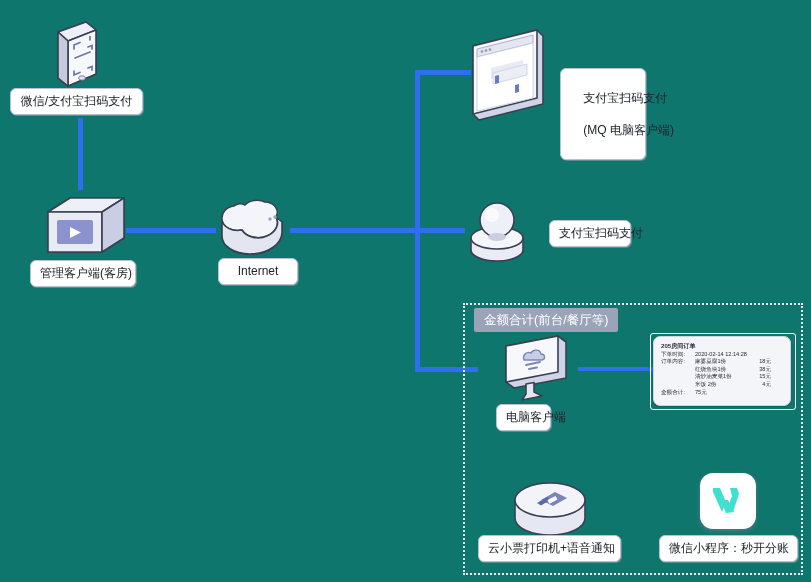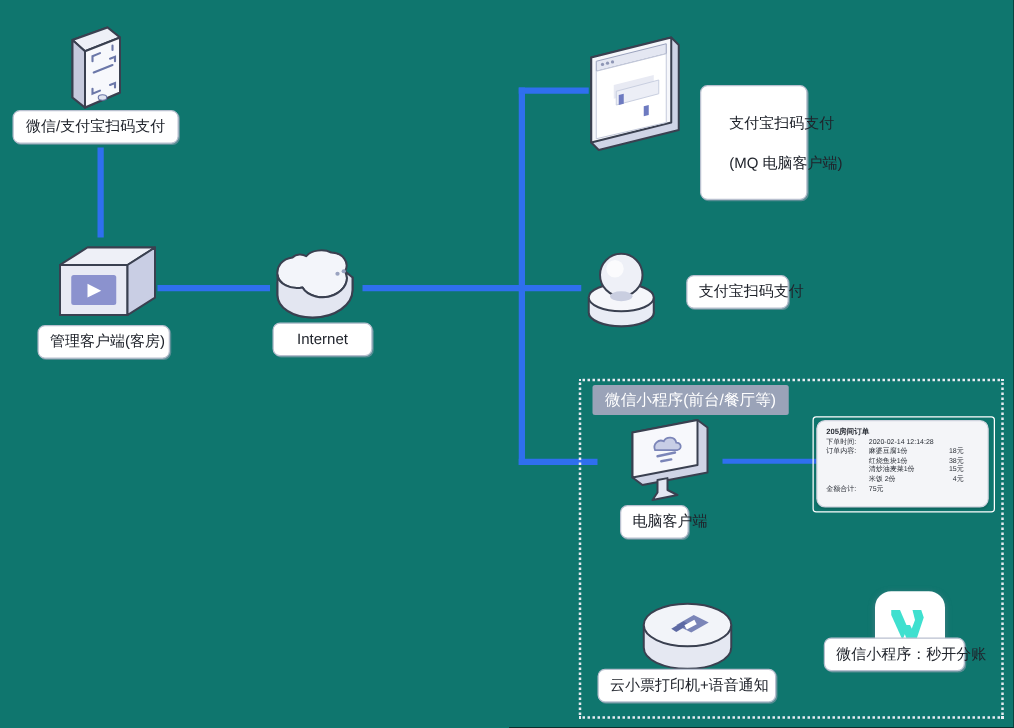--- a/index.html
+++ b/index.html
@@ -145,21 +145,21 @@
         <ellipse cx="33" cy="42" rx="26" ry="11" fill="#f5f6fa"></ellipse>
         <circle cx="33" cy="24" r="17" fill="#eef0f7"></circle>
       </g>
       <ellipse cx="33" cy="41" rx="9" ry="4" fill="#c9cee0"></ellipse>
       <circle cx="28" cy="19" r="7" fill="#ffffff" opacity=".75"></circle>
     </svg>
   </div>
   <div class="chip" style="left:549px;top:220px;width:82px;">支付宝扫码支付</div>
 
   <div id="mgmt-panel"></div>
-  <div id="mgmt-banner">微信小程序(前台/餐厅等)</div>
+  <div id="mgmt-banner">金额合计(前台/餐厅等)</div>
 
   <div class="node" style="left:496px;top:334px;">
     <svg width="82" height="72" viewBox="0 0 82 72">
       <g stroke="#3a4050" stroke-width="1.6" stroke-linejoin="round">
         <path d="M10 12 L62 2 L70 8 L70 44 L18 54 L10 48 Z" fill="#cfd4e6"></path>
         <path d="M10 12 L62 2 L62 38 L10 48 Z" fill="#f7f8fc"></path>
         <path d="M30 50 L38 48.5 L38 58 L46 62 L26 66 L30 60 Z" fill="#e4e7f2"></path>
       </g>
       <g fill="none" stroke="#7b85b8" stroke-width="1.9" stroke-linecap="round">
         <path d="M28 26 C26 21 31 17 35 19 C37 15 44 15 45 20 C49 20 50 25 46 26 Z" fill="#c8cee6" stroke-width="1.4"></path>
@@ -222,15 +222,15 @@
     <div class="tile-shadow"></div>
     <div class="tile-bg"></div>
     <svg width="38" height="38" viewBox="0 0 38 38">
       <g fill="#3fe0cf">
         <path d="M4 6 L11 6 L17 20 L13 30 L4 10 Z"></path>
         <path d="M21 6 L28 6 L30 12 L24 30 L17 30 L23 14 Z"></path>
         <path d="M12 18 L19 18 L25 30 L17 31 Z"></path>
       </g>
     </svg>
   </div>
-  <div class="chip" style="left:659px;top:510px;width:113px;">微信小程序：秒开分账</div>
+  <div class="chip" style="left:659px;top:535px;width:139px;">微信小程序：秒开分账</div>
 
 </div>
 
 </body></html>

